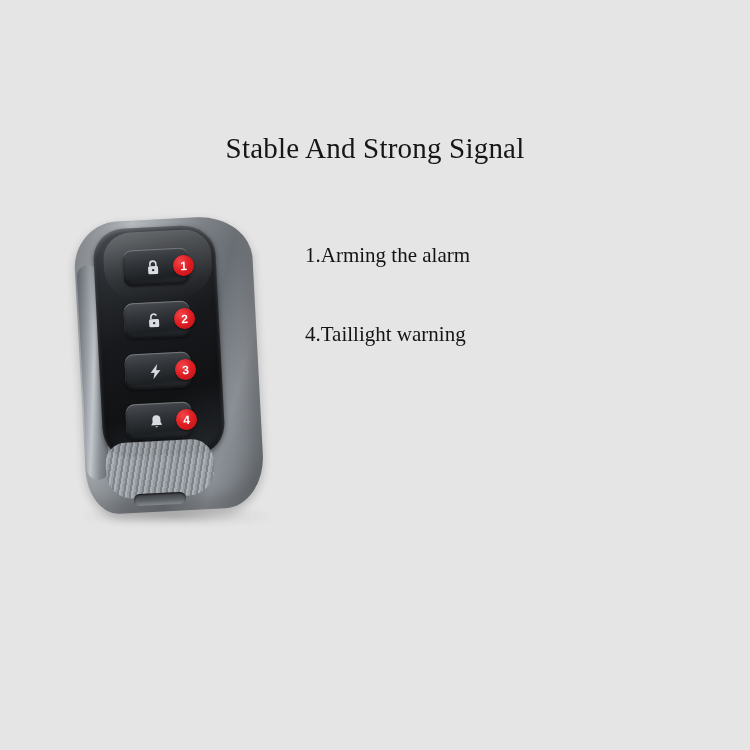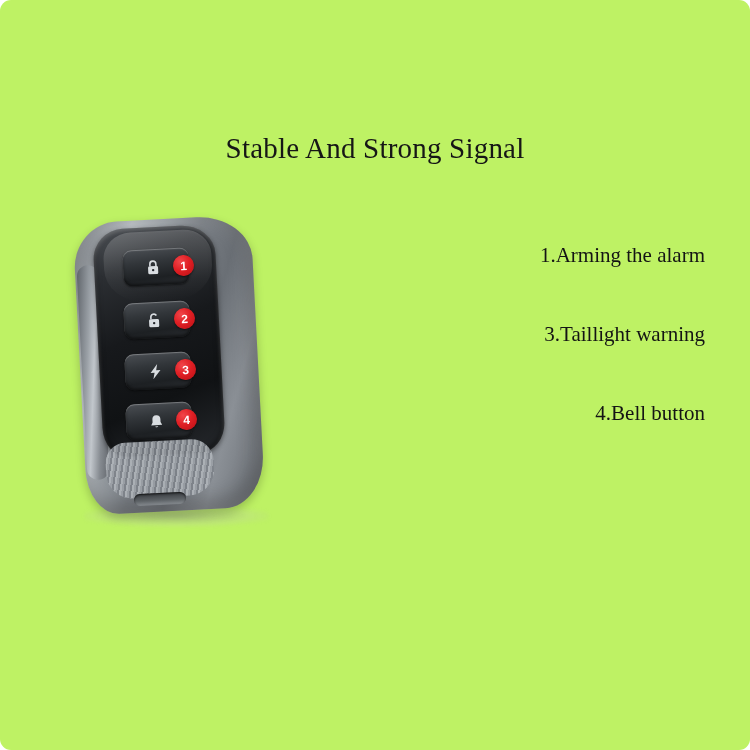--- a/index.html
+++ b/index.html
@@ -11,22 +11,21 @@
     width: 750px;
     height: 750px;
     font-family: "Liberation Serif", serif;
     color: #1a1a1a;
     position: relative;
     overflow: hidden;
   }
   .page {
     position: absolute;
     inset: 0;
-    background: #bef264;
-    border-radius: 11px;
+    background: #e5e5e5;
   }
   .title {
     position: absolute;
     left: 0;
     right: 0;
     top: 132px;
     text-align: center;
     font-size: 29px;
     font-weight: normal;
     letter-spacing: 0.2px;
@@ -193,21 +192,20 @@
   .badge-2 { left: 114px; top: 103px; }
   .badge-3 { left: 115px; top: 154px; }
   .badge-4 { left: 116px; top: 204px; }
 
   
   .legend {
     position: absolute;
     left: 305px;
     top: 243px;
     width: 400px;
-    text-align: right;
   }
   .legend-item {
     font-family: "Liberation Serif", serif;
     font-size: 21px;
     color: #141414;
     margin-bottom: 54px;
     white-space: nowrap;
   }
   .legend-item:last-child { margin-bottom: 0; }
 </style>
@@ -264,17 +262,16 @@
           <path d="M7.5 2a4 4 0 0 0-4 4v3.2L2 12h11l-1.5-2.8V6a4 4 0 0 0-4-4z" fill="#d9dde1"></path>
           <path d="M6 13.2a1.6 1.6 0 0 0 3 0" fill="#d9dde1"></path>
         </svg>
       </span>
     </div>
     <div class="badge badge-4">4</div>
   </div>
 
   <div class="legend">
     <div class="legend-item">1.Arming the alarm</div>
-    <div class="legend-item">3.Taillight warning</div>
-    <div class="legend-item">4.Bell button</div>
+    <div class="legend-item">4.Taillight warning</div>
   </div>
 
 </div>
 
 </body></html>

